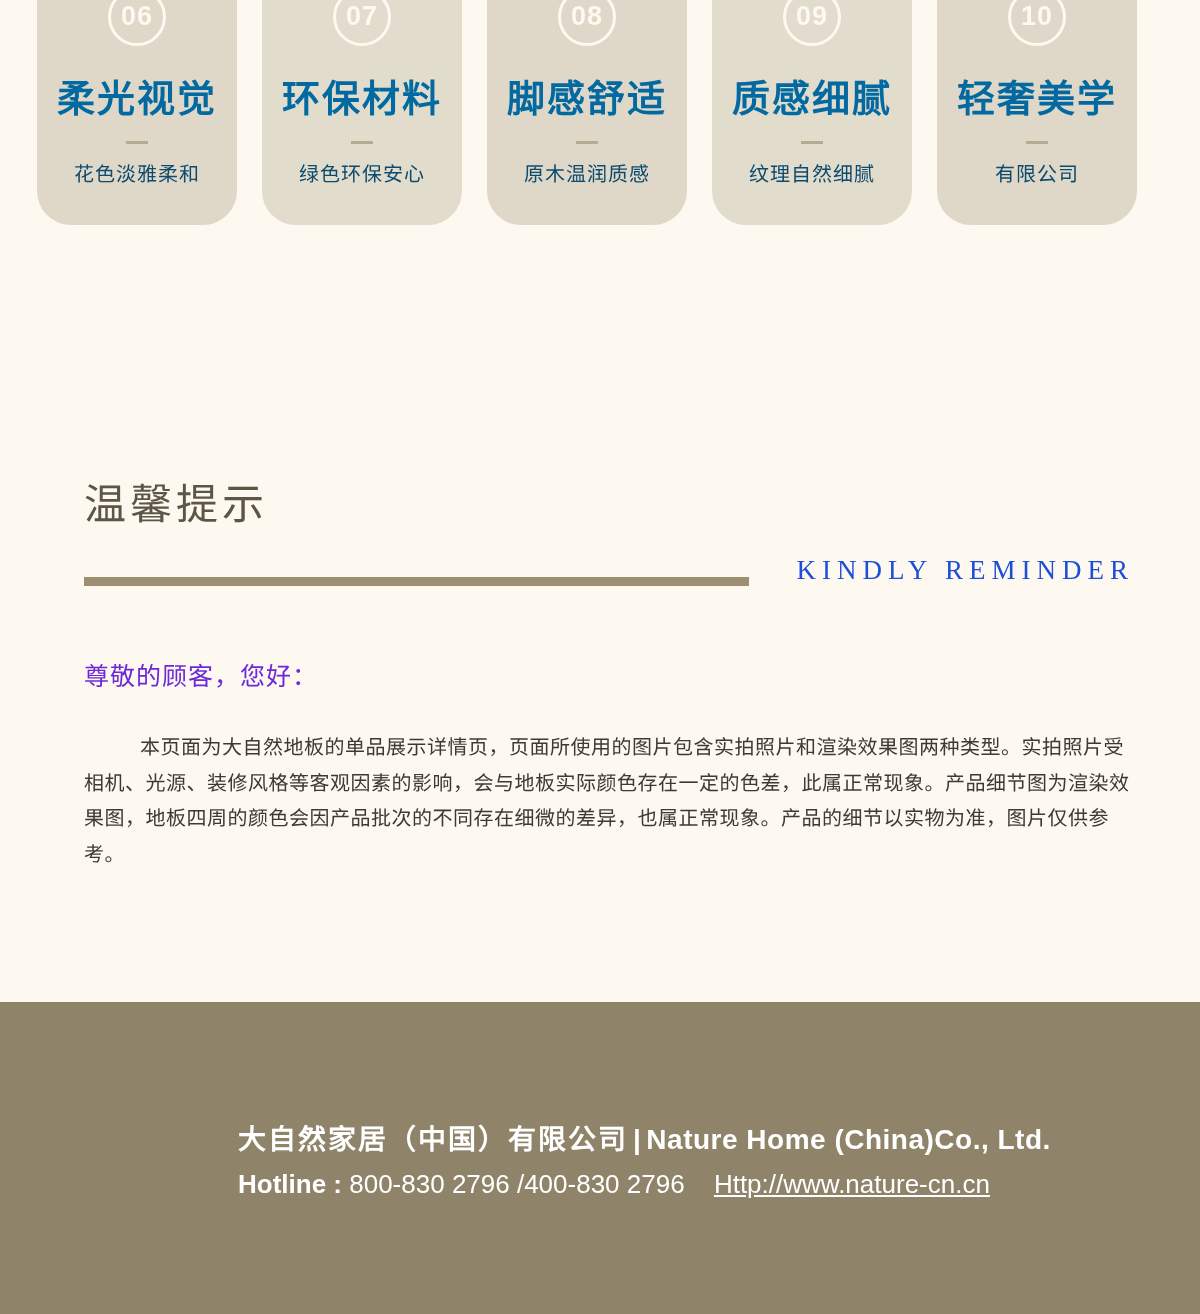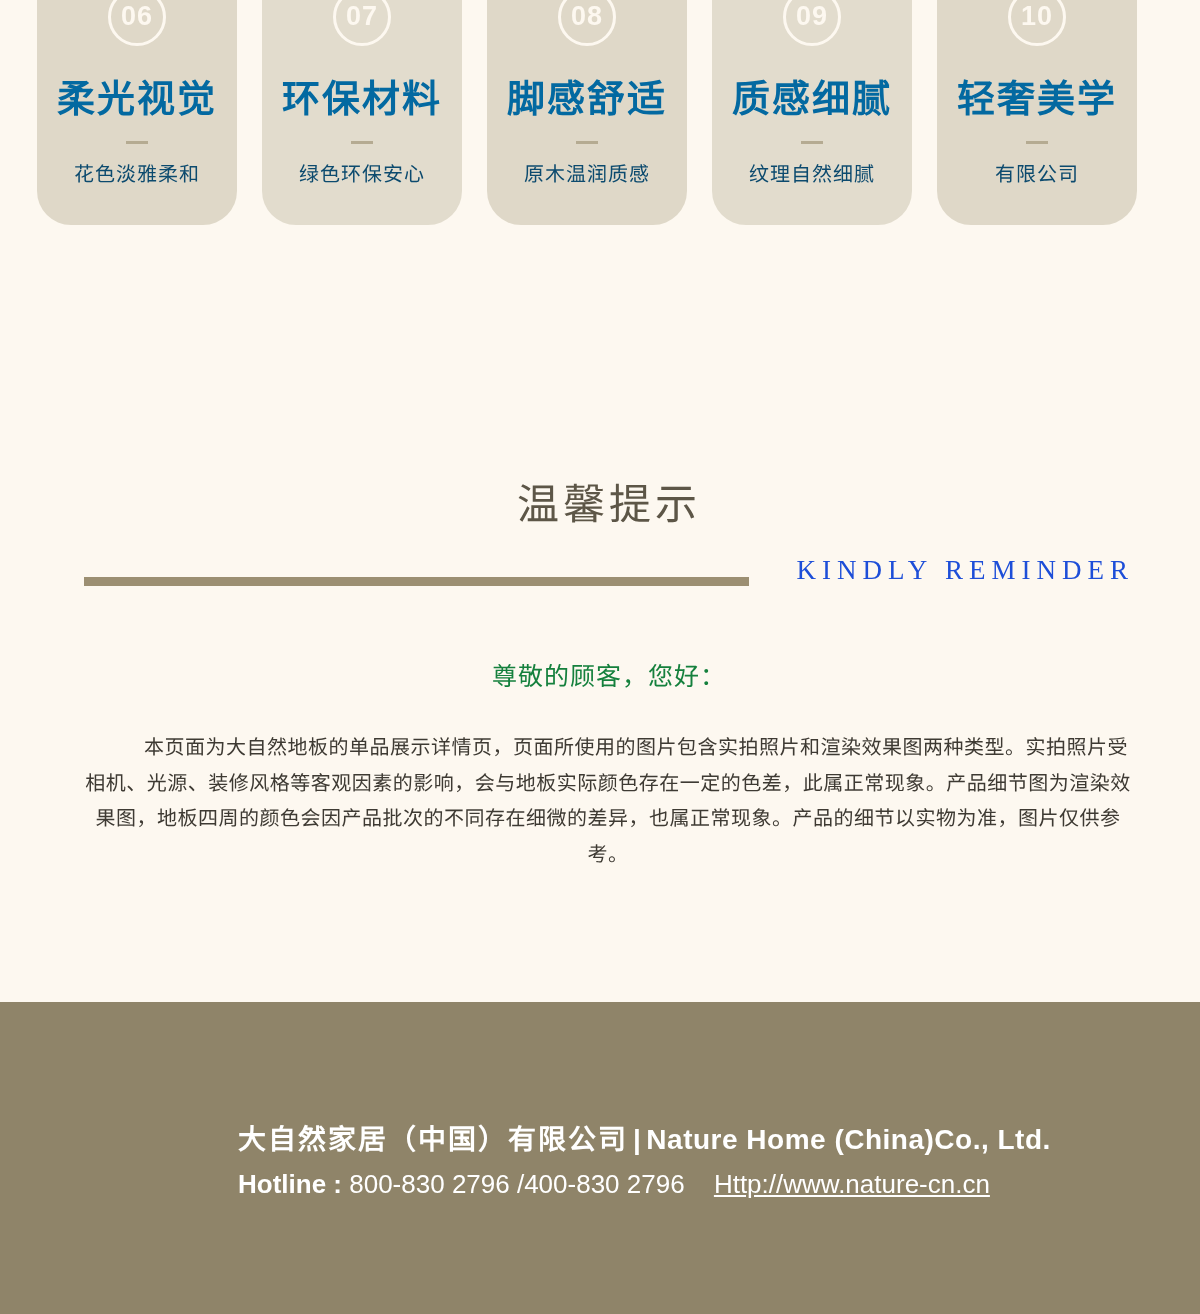--- a/index.html
+++ b/index.html
@@ -67,21 +67,20 @@
     color: #0c4a6e;
     letter-spacing: 1px;
   }
 
   
   .reminder {
     position: absolute;
     top: 470px;
     left: 84px;
     width: 1050px;
-    text-align: center;
   }
   .reminder-title {
     font-size: 42px;
     color: #5d5647;
     letter-spacing: 4px;
     font-weight: normal;
     margin: 0;
   }
   .reminder-rule-row {
     display: flex;
@@ -100,21 +99,21 @@
     color: #1d4ed8;
     letter-spacing: 6px;
     line-height: 1;
     padding-bottom: 2px;
     white-space: nowrap;
   }
 
   .reminder-greeting {
     margin-top: 70px;
     font-size: 25px;
-    color: #15803d;
+    color: #6d28d9;
     letter-spacing: 1px;
   }
   .reminder-body {
     margin-top: 38px;
     font-size: 20px;
     line-height: 1.78;
     color: #3e3a33;
     text-indent: 56px;
     letter-spacing: 0.5px;
     width: 1048px;

